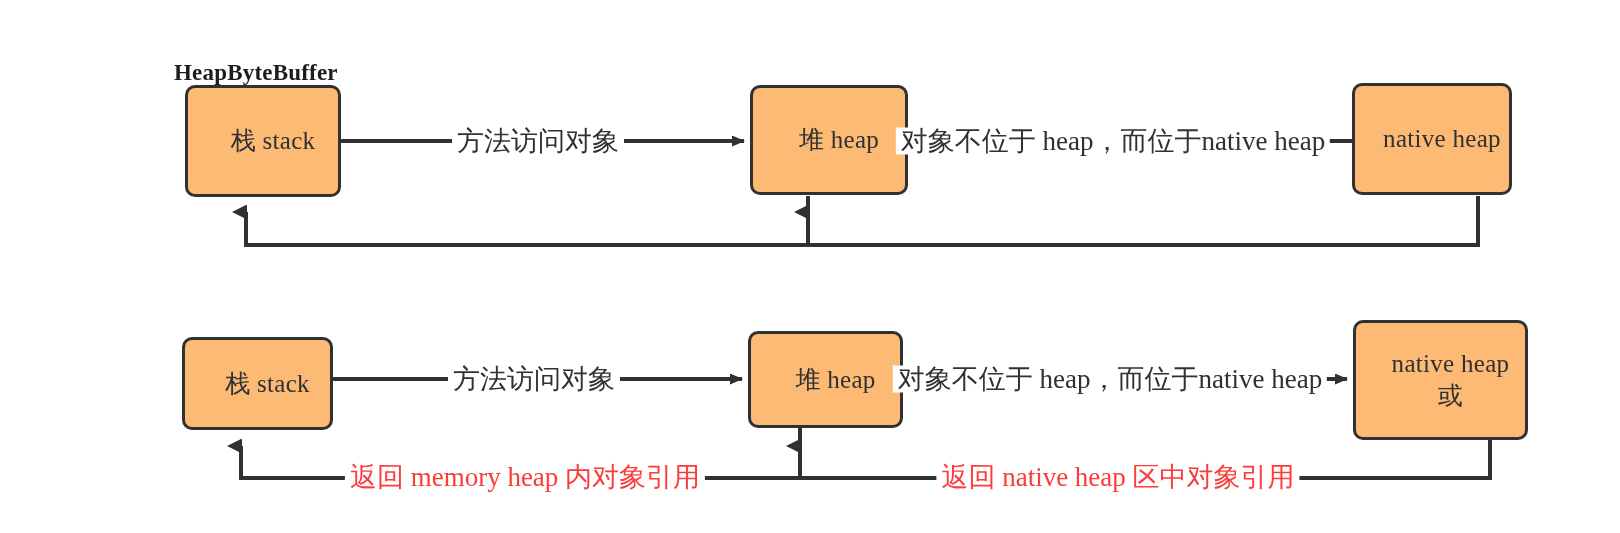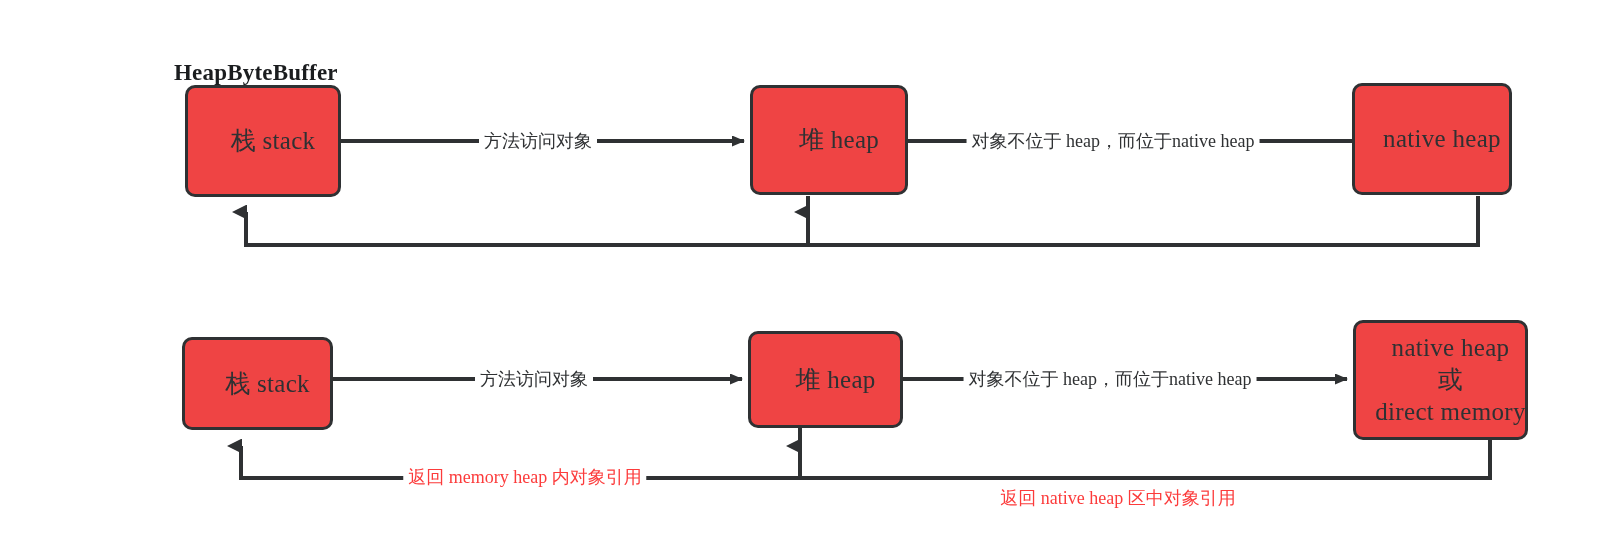--- a/index.html
+++ b/index.html
@@ -11,21 +11,21 @@
     position:relative;
   }
   #diagram-root{position:absolute;left:0;top:0;width:1620px;height:533px;}
   svg.layer{position:absolute;left:0;top:0;width:1620px;height:533px;pointer-events:none;}
 
   .node{
     position:absolute;
     box-sizing:border-box;
     border:3px solid #2f3133;
     border-radius:10px;
-    background:#ef4444;
+    background:#fdba74;
     display:flex;
     flex-direction:column;
     align-items:center;
     justify-content:center;
     color:#2f3133;
     font-size:25px;
     line-height:1.28;
     letter-spacing:.3px;
     text-align:center;
     padding-left:20px;
@@ -38,21 +38,21 @@
     font-size:23px;
     color:#1b1d1f;
     letter-spacing:.2px;
     white-space:nowrap;
   }
 
   .edge-label{
     position:absolute;
     background:#ffffff;
     padding:0 5px;
-    font-size:18px;
+    font-size:27px;
     line-height:1;
     white-space:nowrap;
     color:#2f3133;
     transform:translate(-50%,-50%);
   }
   .edge-label.red{color:#fc3b3b;}
 </style>
 </head>
 <body>
 
@@ -112,24 +112,23 @@
     <span class="line">栈 stack</span>
   </div>
 
   <div class="node" style="left:748px;top:331px;width:155px;height:97px;">
     <span class="line">堆 heap</span>
   </div>
 
   <div class="node" style="left:1353px;top:320px;width:175px;height:120px;">
     <span class="line">native heap</span>
     <span class="line">或</span>
-    <span class="line">direct memory</span>
   </div>
 
   <div class="edge-label" style="left:534px;top:379px;">方法访问对象</div>
 
   <div class="edge-label" style="left:1110px;top:379px;">对象不位于 heap，而位于native heap</div>
 
   <div class="edge-label red" style="left:525px;top:477px;">返回 memory heap 内对象引用</div>
 
-  <div class="edge-label red" style="left:1118px;top:498px;">返回 native heap 区中对象引用</div>
+  <div class="edge-label red" style="left:1118px;top:477px;">返回 native heap 区中对象引用</div>
 
 </div>
 
 </body></html>

